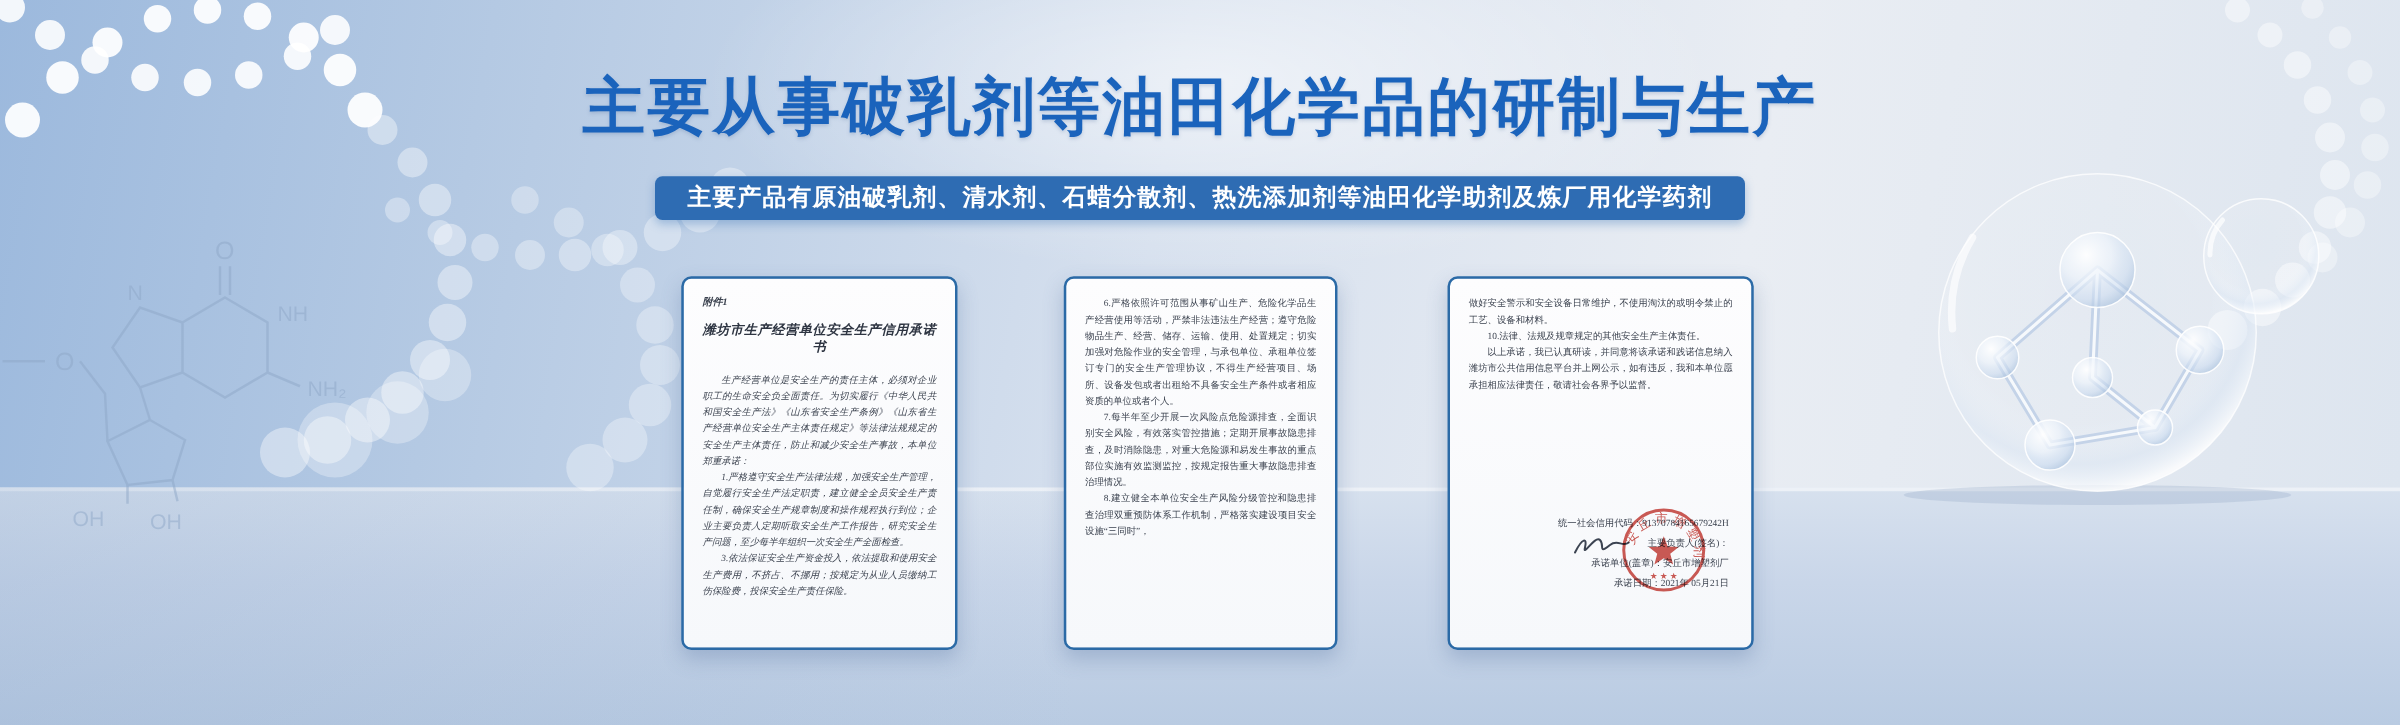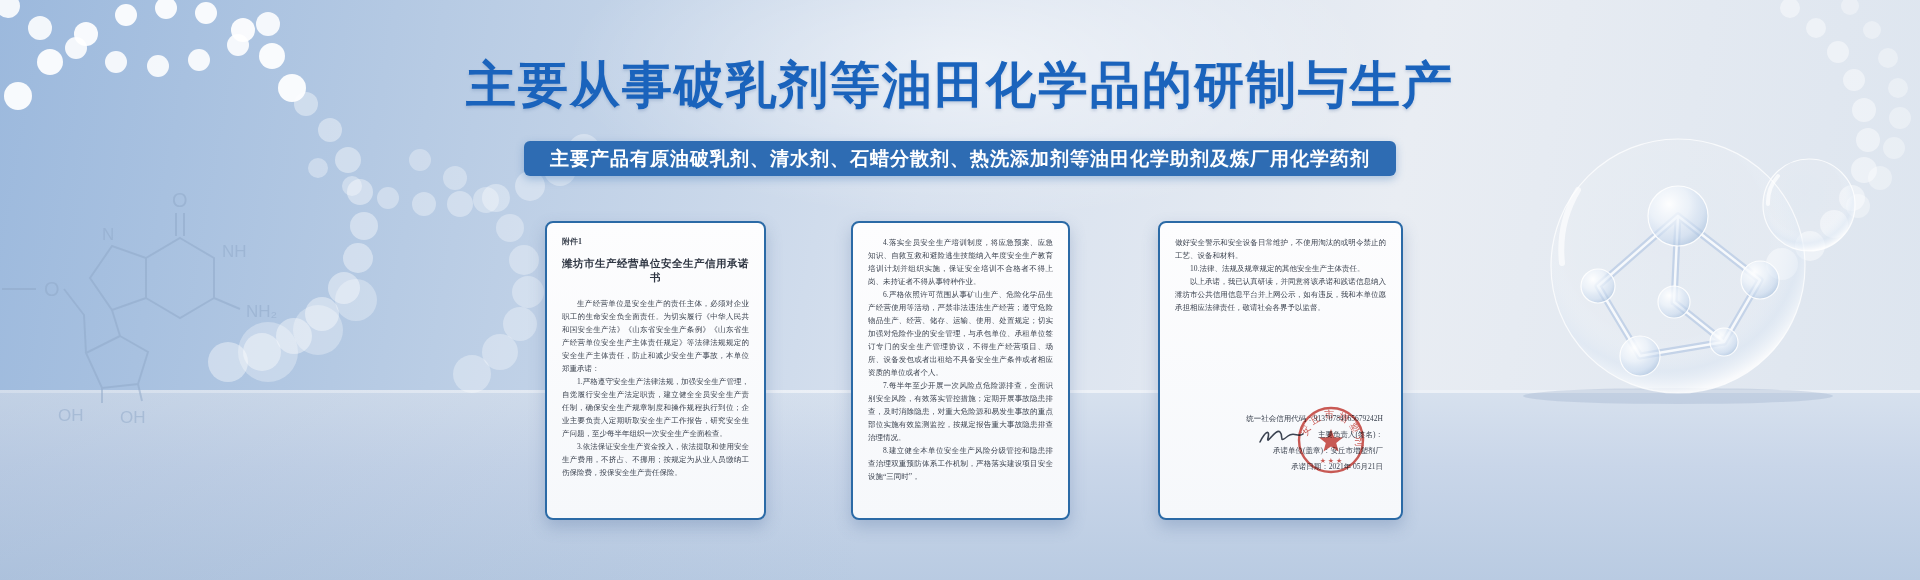--- a/index.html
+++ b/index.html
@@ -34,21 +34,21 @@
     height:35px; line-height:35px; padding:0 26px; border-radius:6px;
     background:#2e6cb3; color:#ffffff; font-size:19px; font-weight:700;
     letter-spacing:1px; white-space:nowrap; box-shadow:0 3px 8px rgba(46,108,179,.35); }
 
   
   .doc-card { position:absolute; top:221px; height:299px; border:2px solid #2b6aa6;
     border-radius:8px; background:linear-gradient(180deg,#fdfdfe,#f6f8fb);
     box-shadow:0 7px 16px rgba(80,110,155,.30); overflow:hidden;
     padding:13px 15px 10px 15px;
     font-family:"Liberation Serif","DejaVu Serif",serif; color:#3b424f; }
-  .doc-card-1 { left:545px; width:221px; }
+  .doc-card-1 { left:545px; width:221px;font-style:italic; }
   .doc-card-2 { left:851px; width:219px; }
   .doc-card-3 { left:1158px; width:245px; }
 
   .doc-attachment { font-size:8px; font-weight:700; margin-bottom:10px; }
   .doc-title { font-size:10.5px; font-weight:700; text-align:center; letter-spacing:.5px;
     margin-bottom:12px; color:#2e3542; }
   .doc-body p { font-size:7.5px; line-height:13px; text-align:justify; text-justify:inter-ideograph; }
   .doc-body p.indent { text-indent:2em; }
 
   .doc-footer { position:absolute; left:15px; right:18px; top:188px; text-align:right;
@@ -206,21 +206,20 @@
   <div class="doc-title">潍坊市生产经营单位安全生产信用承诺书</div>
   <div class="doc-body">
     <p class="indent">生产经营单位是安全生产的责任主体，必须对企业职工的生命安全负全面责任。为切实履行《中华人民共和国安全生产法》《山东省安全生产条例》《山东省生产经营单位安全生产主体责任规定》等法律法规规定的安全生产主体责任，防止和减少安全生产事故，本单位郑重承诺：</p>
     <p class="indent">1.严格遵守安全生产法律法规，加强安全生产管理，自觉履行安全生产法定职责，建立健全全员安全生产责任制，确保安全生产规章制度和操作规程执行到位；企业主要负责人定期听取安全生产工作报告，研究安全生产问题，至少每半年组织一次安全生产全面检查。</p>
     <p class="indent">3.依法保证安全生产资金投入，依法提取和使用安全生产费用，不挤占、不挪用；按规定为从业人员缴纳工伤保险费，投保安全生产责任保险。</p>
   </div>
 </div>
 
 <div class="doc-card doc-card-2">
   <div class="doc-body">
-    <p class="indent">4.落实全员安全生产培训制度，将应急预案、应急知识、自救互救和避险逃生技能纳入年度安全生产教育培训计划并组织实施，保证安全培训不合格者不得上岗、未持证者不得从事特种作业。</p>
     <p class="indent">6.严格依照许可范围从事矿山生产、危险化学品生产经营使用等活动，严禁非法违法生产经营；遵守危险物品生产、经营、储存、运输、使用、处置规定；切实加强对危险作业的安全管理，与承包单位、承租单位签订专门的安全生产管理协议，不得生产经营项目、场所、设备发包或者出租给不具备安全生产条件或者相应资质的单位或者个人。</p>
     <p class="indent">7.每半年至少开展一次风险点危险源排查，全面识别安全风险，有效落实管控措施；定期开展事故隐患排查，及时消除隐患，对重大危险源和易发生事故的重点部位实施有效监测监控，按规定报告重大事故隐患排查治理情况。</p>
     <p class="indent">8.建立健全本单位安全生产风险分级管控和隐患排查治理双重预防体系工作机制，严格落实建设项目安全设施“三同时”，</p>
   </div>
 </div>
 
 <div class="doc-card doc-card-3">
   <div class="doc-body">
     <p>做好安全警示和安全设备日常维护，不使用淘汰的或明令禁止的工艺、设备和材料。</p>
     <p class="indent">10.法律、法规及规章规定的其他安全生产主体责任。</p>

